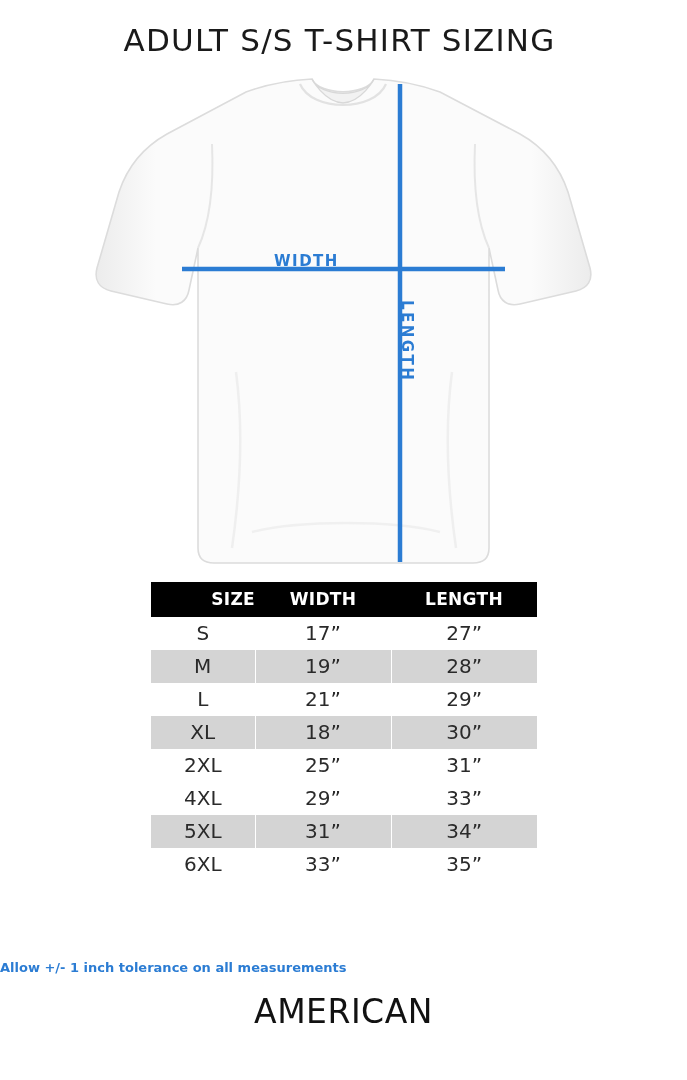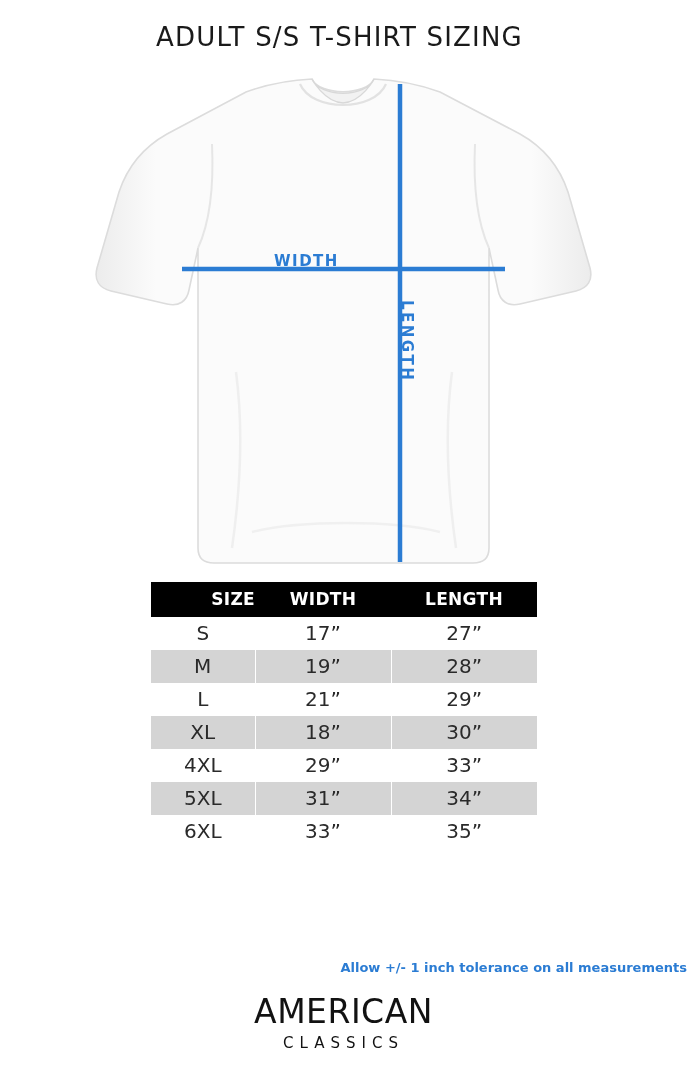--- a/index.html
+++ b/index.html
@@ -13,21 +13,21 @@
     position: relative;
     width: 687px; height: 1080px;
     background: #ffffff;
   }
 
   
   .title {
     position: absolute;
     top: 22px; left: 0; right: 8px;
     text-align: center;
-    font-size: 26px;
+    font-size: 31px;
     letter-spacing: 1.2px;
     color: #1a1a1a;
     font-weight: 400;
     font-family: "DejaVu Sans", sans-serif;
   }
 
   
   .shirt-area {
     position: absolute;
     top: 72px; left: 0;
@@ -86,21 +86,21 @@
     border-right: 1px solid #ffffff;
   }
   table.size-table td:last-child { border-right: none; }
   table.size-table tr.row-light td { background: #ffffff; }
   table.size-table tr.row-dark td { background: #d4d4d4; }
 
   
   .note {
     position: absolute;
     top: 960px; left: 0; right: 0;
-    text-align: right;
+    text-align: left;
     color: #2b7cd3;
     font-size: 13px;
     font-weight: bold;
     font-family: "DejaVu Sans", sans-serif;
   }
 
   
   .brand-main {
     position: absolute;
     top: 992px; left: 0; right: 0;
@@ -208,20 +208,25 @@
           <td>L</td>
           <td>21”</td>
           <td>29”</td>
         </tr>
         <tr class="row-dark">
           <td>XL</td>
           <td>18”</td>
           <td>30”</td>
         </tr>
         <tr class="row-light">
+          <td>2XL</td>
+          <td>25”</td>
+          <td>31”</td>
+        </tr>
+        <tr class="row-light">
           <td>4XL</td>
           <td>29”</td>
           <td>33”</td>
         </tr>
         <tr class="row-dark">
           <td>5XL</td>
           <td>31”</td>
           <td>34”</td>
         </tr>
         <tr class="row-light">
@@ -229,15 +234,14 @@
           <td>33”</td>
           <td>35”</td>
         </tr>
       </tbody>
     </table>
   </div>
 
   <div class="note">Allow +/- 1 inch tolerance on all measurements</div>
 
   <div class="brand-main">AMERICAN</div>
-  <div class="brand-sub">CLASSICS</div>
 
 </div>
 
 </body></html>

